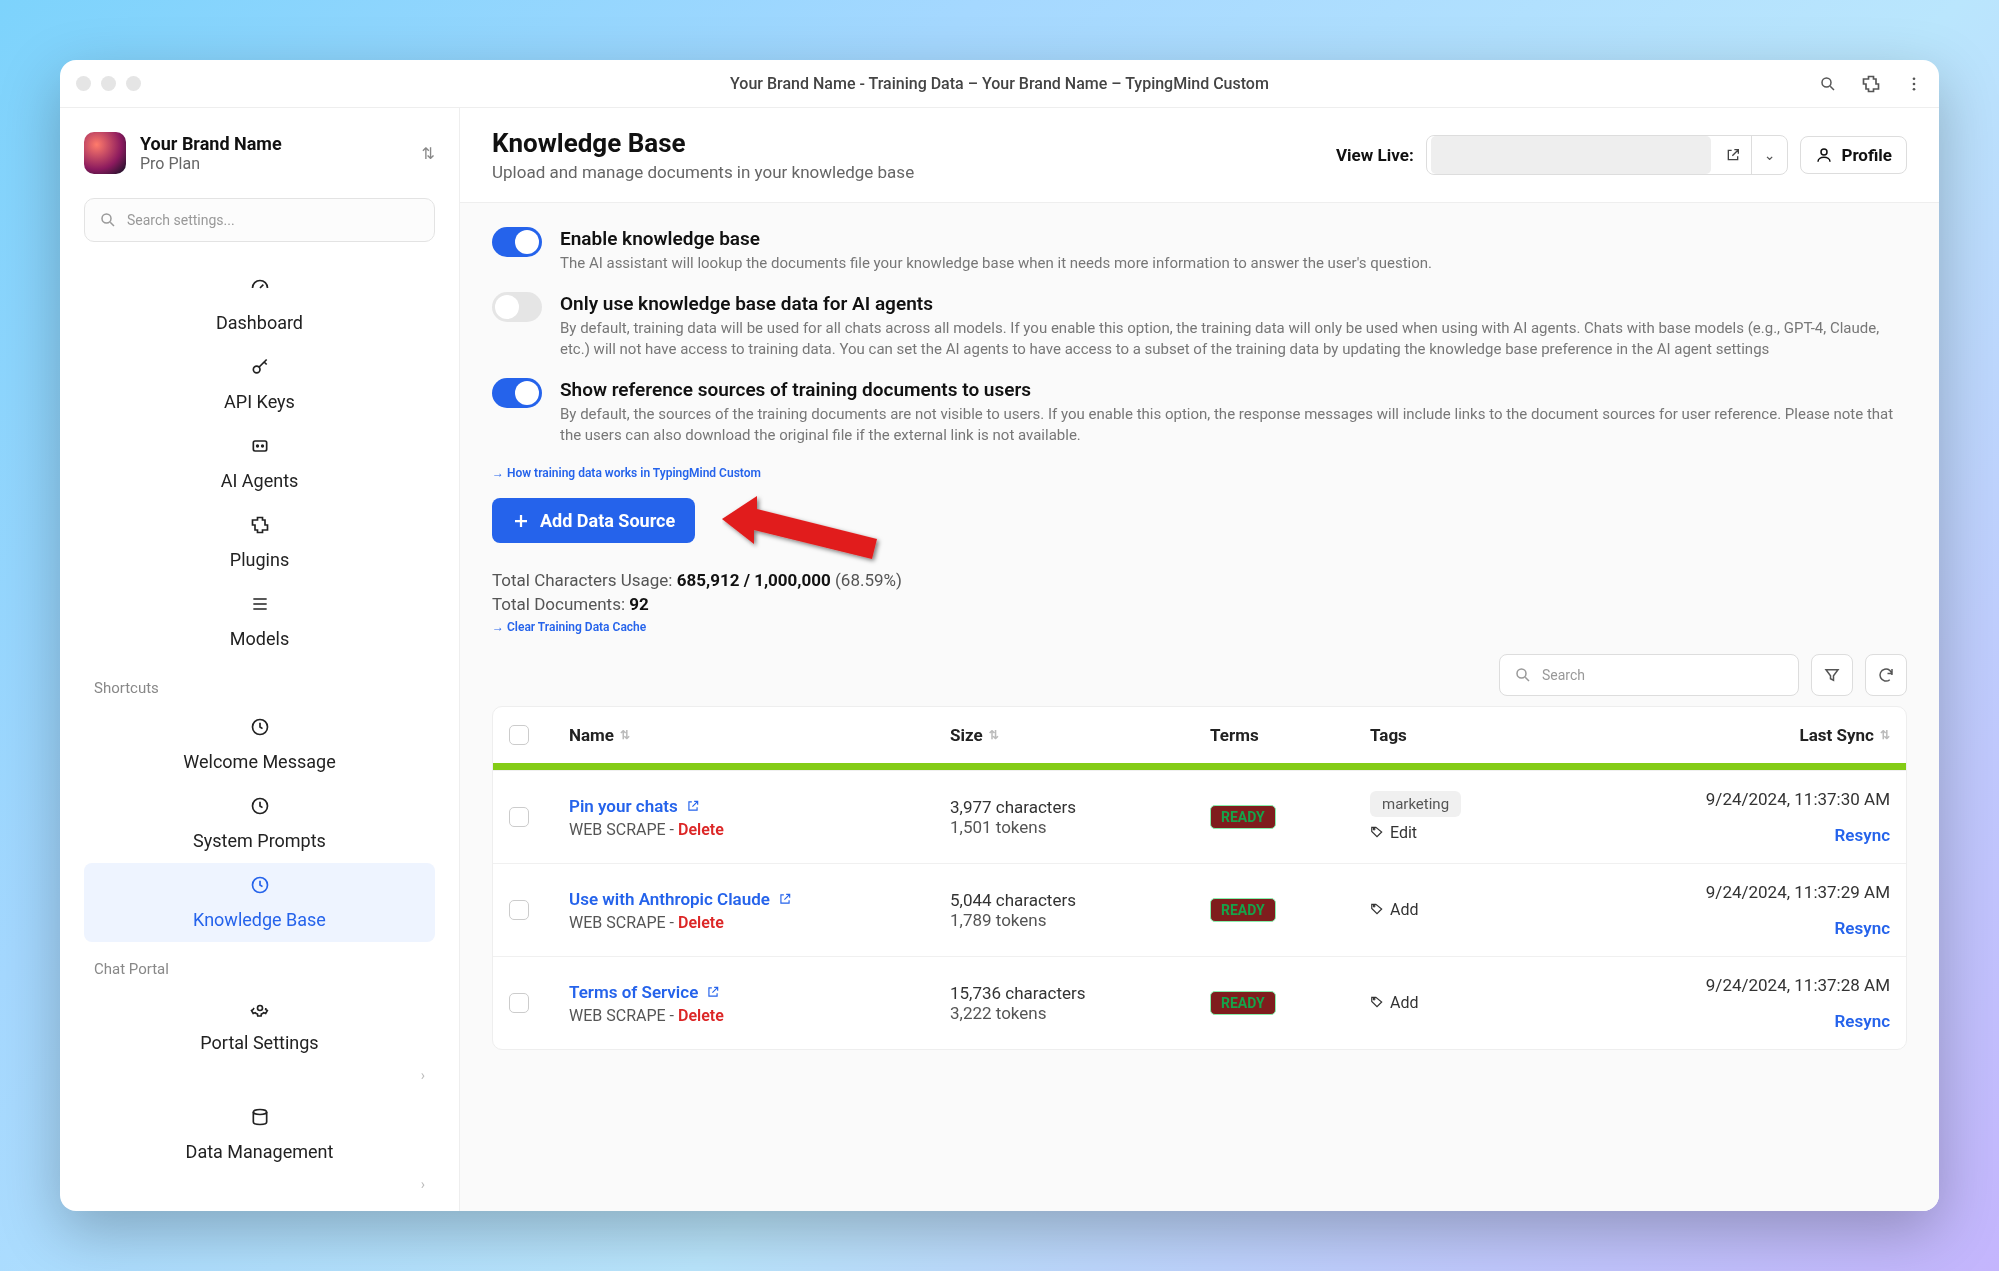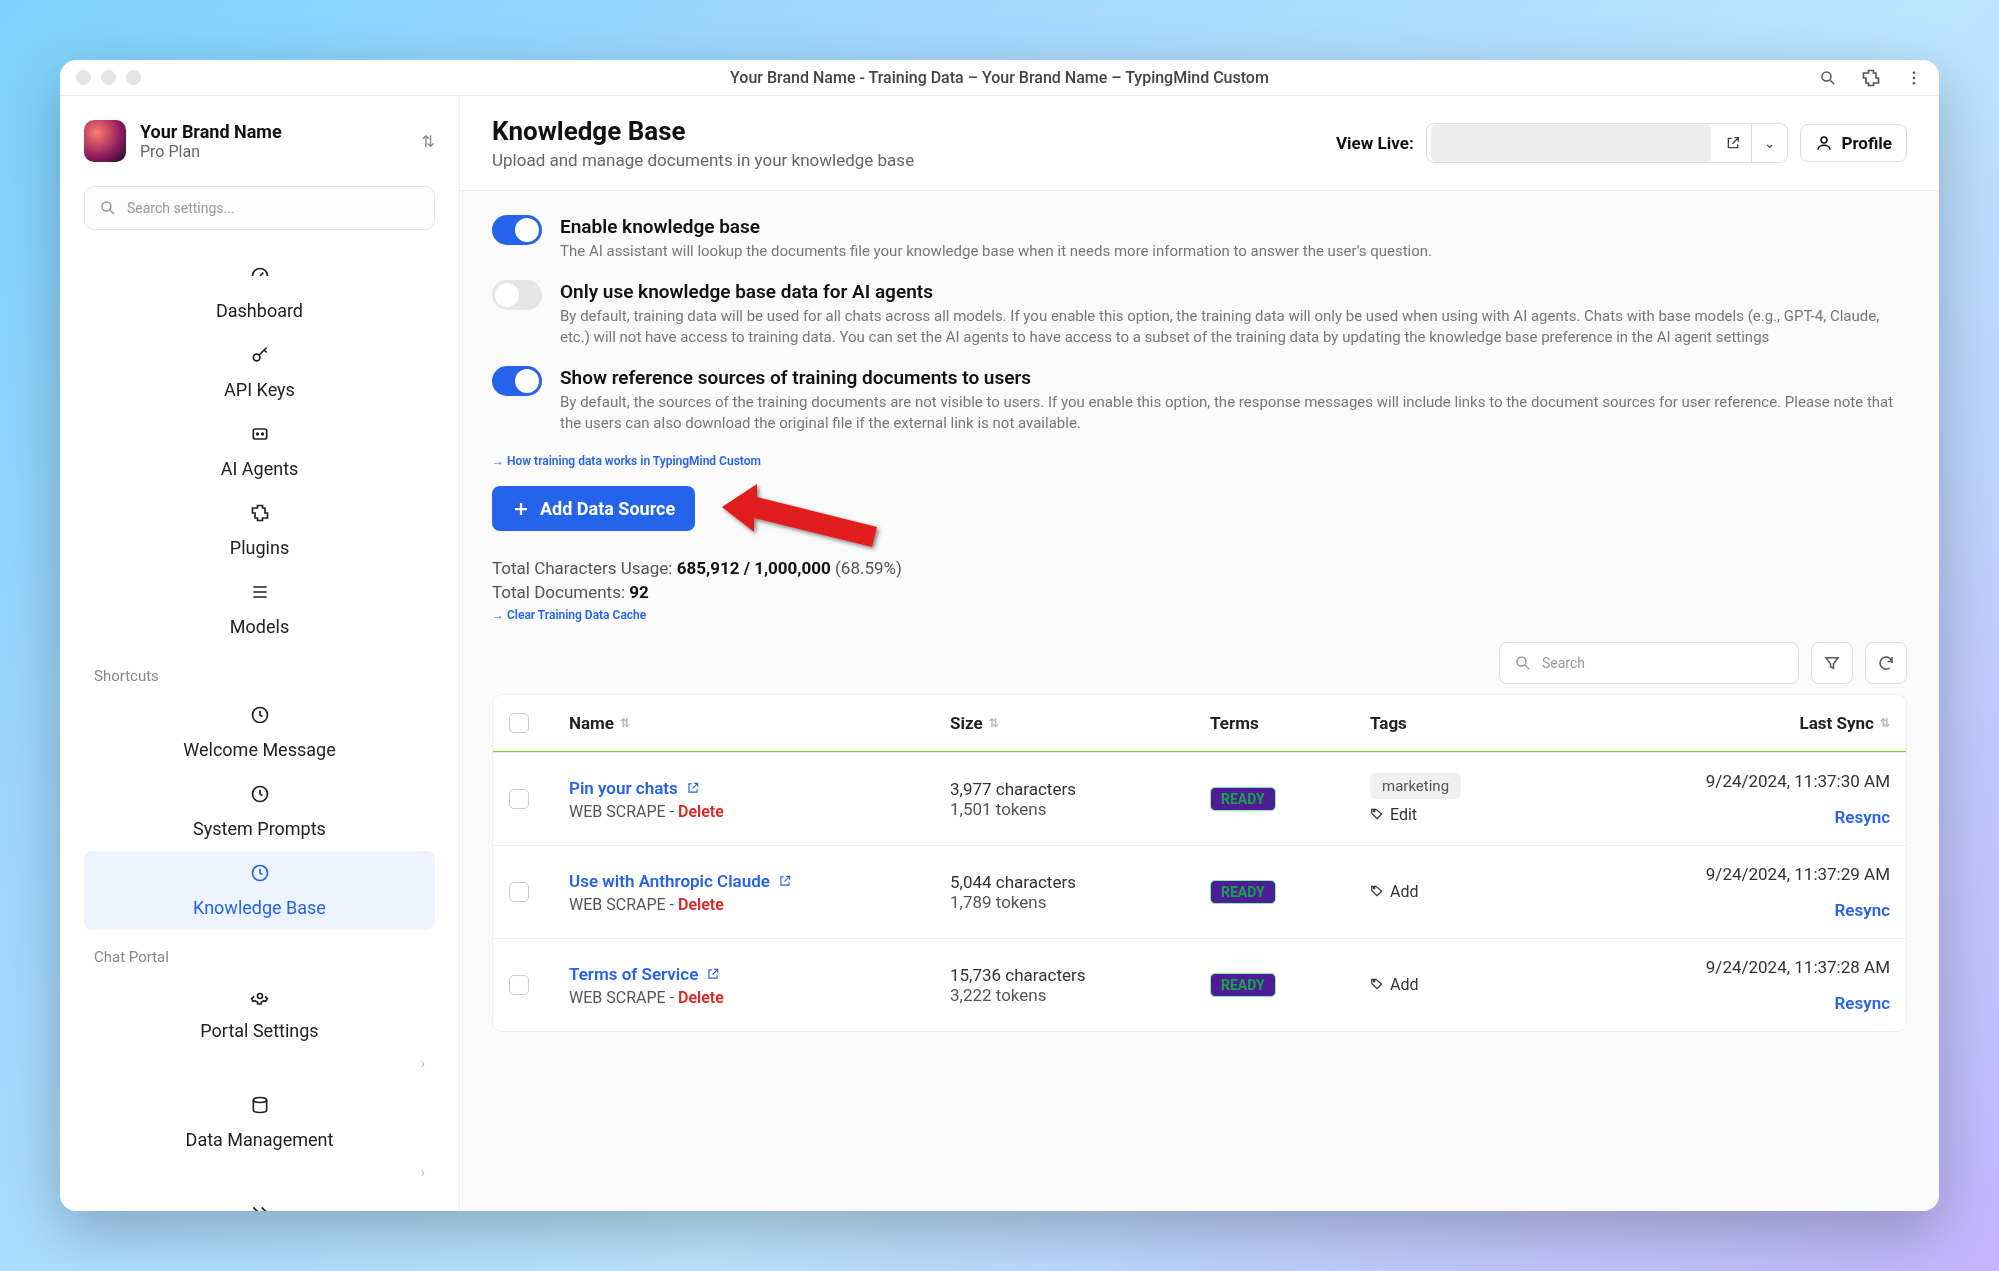--- a/index.html
+++ b/index.html
@@ -13,21 +13,21 @@
 }
 .window {
   width: 100%; height: 100%;
   background: #fff;
   border-radius: 16px;
   box-shadow: 0 20px 60px rgba(0,0,0,0.25);
   overflow: hidden;
   display: flex; flex-direction: column;
 }
 .titlebar {
-  height: 36px;
+  height: 48px;
   display: flex; align-items: center;
   padding: 0 16px;
   border-bottom: 1px solid #eee;
   position: relative;
 }
 .tcontrols { display: flex; gap: 10px; }
 .dot { width: 15px; height: 15px; border-radius: 50%; background: #e5e5e5; }
 .titlebar .title { position: absolute; left: 0; right: 0; text-align: center; font-size: 16px; color: #444; font-weight: 500; }
 .titlebar .right-icons { margin-left: auto; display: flex; gap: 24px; color: #555; z-index: 1; }
 .icon { display: inline-flex; align-items: center; justify-content: center; }
@@ -116,33 +116,33 @@
 
 .tools-row { display: flex; gap: 12px; justify-content: flex-end; margin: 20px 0 10px; }
 .search2 {
   display: flex; align-items: center; gap: 10px;
   border: 1px solid #ddd; border-radius: 8px; padding: 8px 14px; width: 300px; color: #999; background:#fff;
 }
 .sqbtn { border: 1px solid #ddd; border-radius: 8px; width: 42px; height: 42px; display:flex; align-items:center; justify-content:center; color:#555; background:#fff;}
 
 .table { background: #fff; border: 1px solid #eee; border-radius: 10px; overflow: hidden; }
 .thead, .trow { display: grid; grid-template-columns: 60px 1fr 260px 160px 260px 260px; align-items: center; padding: 18px 16px; }
-.thead { font-weight: 700; font-size: 17px; border-bottom: 1px solid #84cc16; color:#222;}
+.thead { font-weight: 700; font-size: 17px; border-bottom: 7px solid #84cc16; color:#222;}
 .thead .th { display:flex; gap:6px; align-items:center; }
 .sort-ic { color: #bbb; font-size: 12px; }
 .trow { border-top: 1px solid #f0f0f0; font-size: 17px; }
 .cb { width: 20px; height: 20px; border: 1.5px solid #ccc; border-radius: 5px; }
 .cell-name .nm { color: #2563eb; font-weight: 600; display:inline-flex; gap:8px; align-items:center;}
 .cell-name .sub { color: #555; margin-top: 4px; font-size: 16px;}
 .cell-name .type { color: #555; }
 .cell-name .del { color: #dc2626; font-weight: 600; }
 .cell-size .l1 { color: #333; }
 .cell-size .l2 { color: #555; }
 .badge-ready {
-  display: inline-block; border: 1px solid #86efac; color: #16a34a; background: #4c1d95;
+  display: inline-block; border: 1px solid #86efac; color: #16a34a; background: #7f1d1d;
   padding: 3px 10px; border-radius: 5px; font-weight: 700; font-size: 14px;
 }
 .tag-pill { display:inline-block; background:#f0f0f0; color:#555; padding:4px 12px; border-radius:6px; font-size:15px; margin-bottom:6px;}
 .tag-edit { color:#333; font-size:16px; display:inline-flex; gap:6px; align-items:center;}
 .cell-sync { text-align: right; }
 .cell-sync .dt { color: #333; }
 .cell-sync .rs { color: #2563eb; font-weight: 600; margin-top: 16px;}
 
 .colwrap { position: relative; }
 

